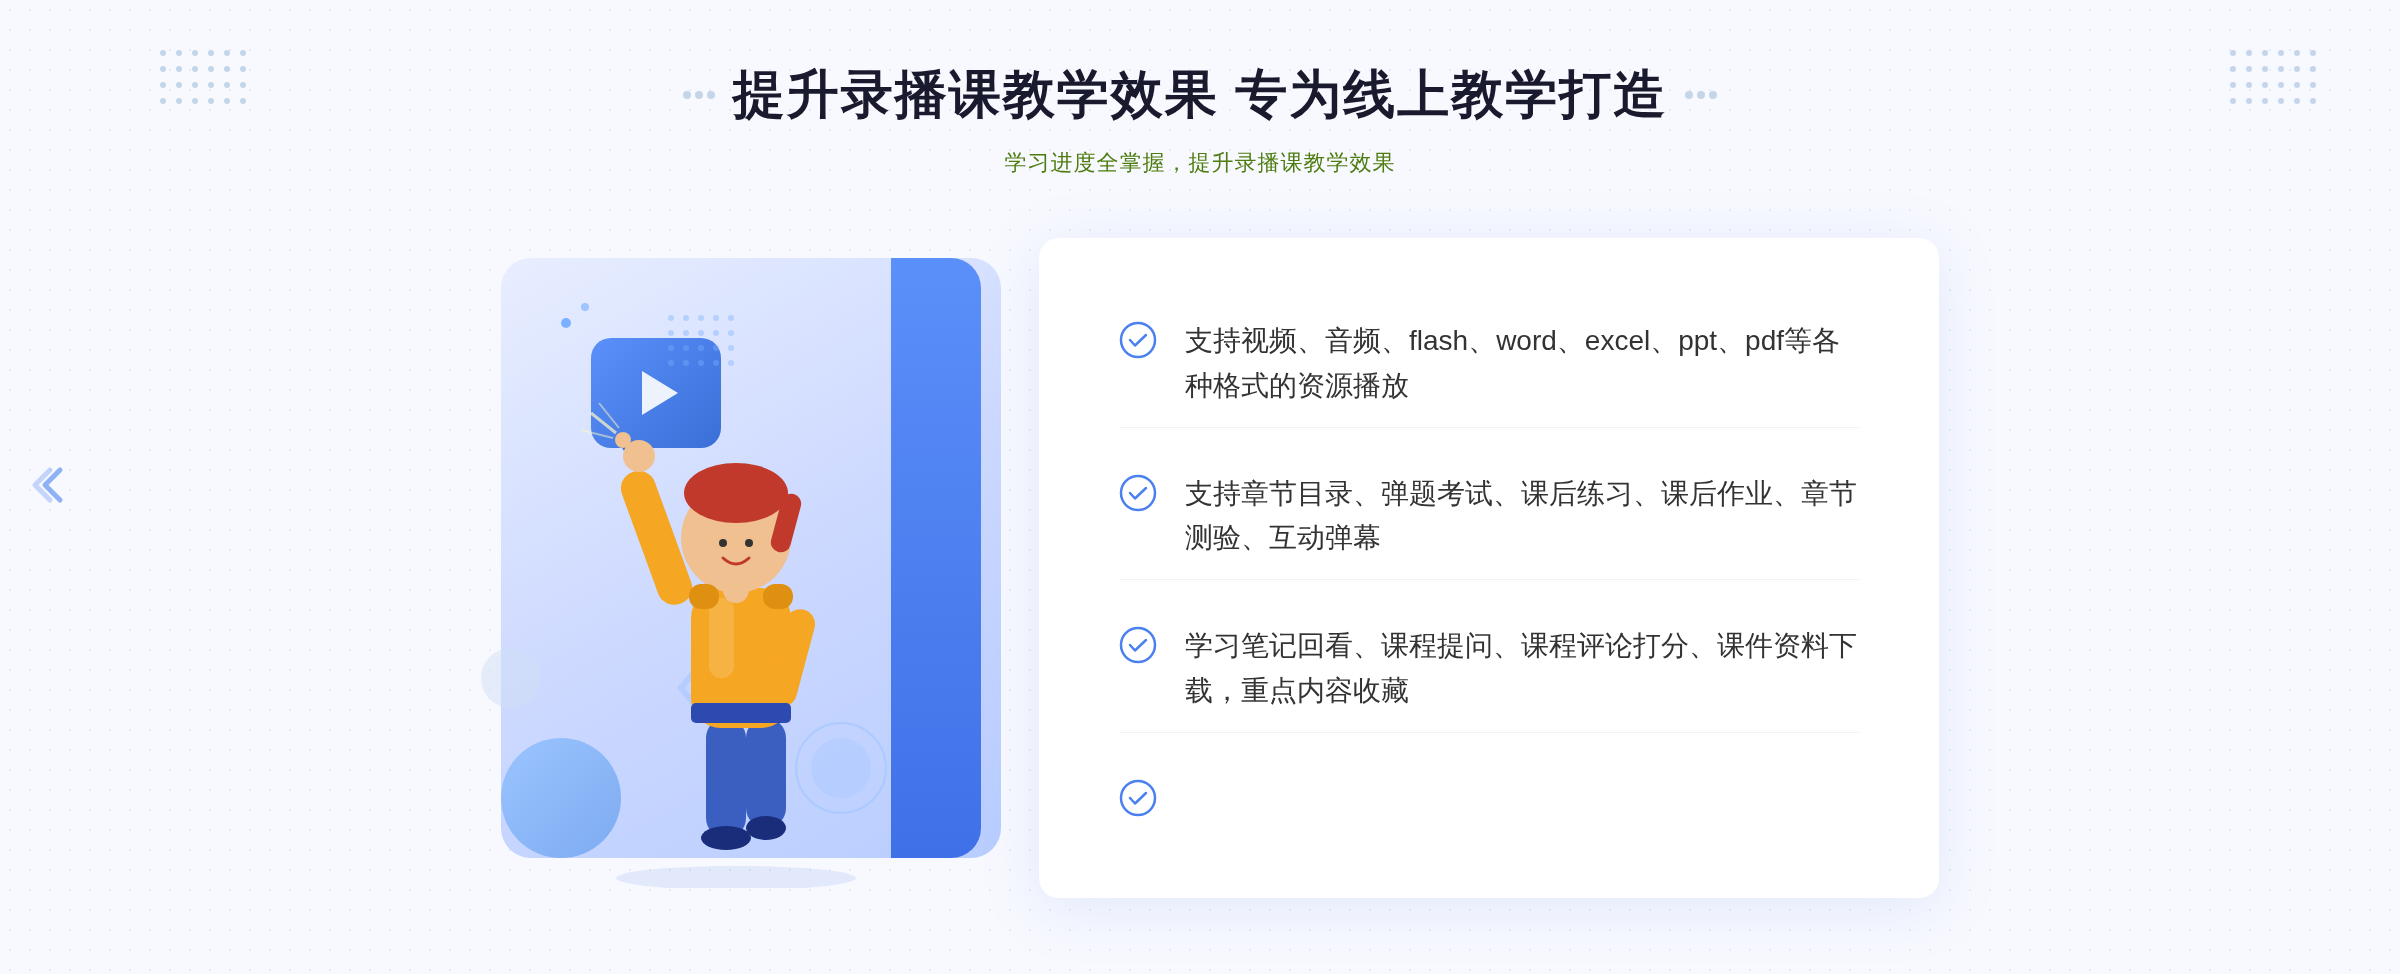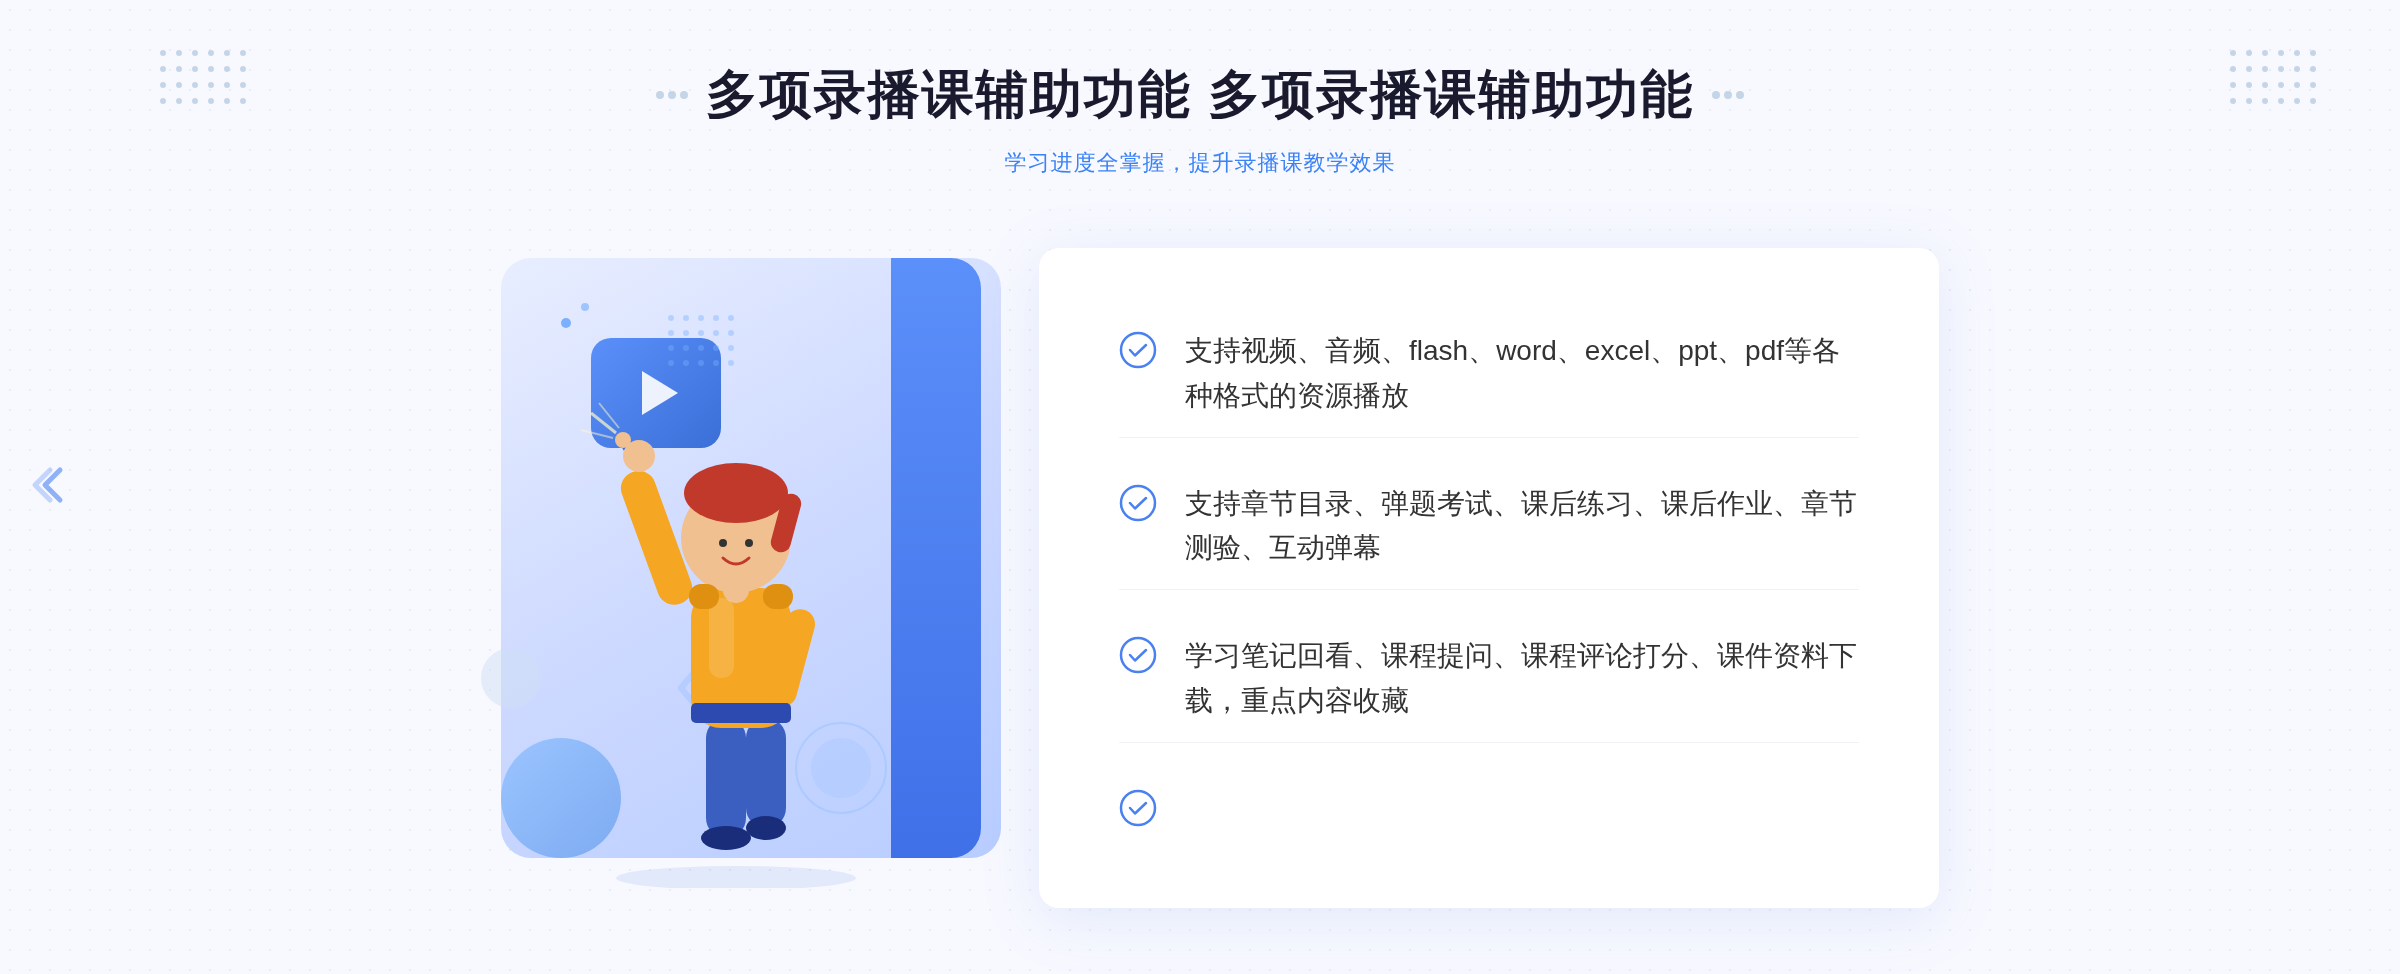--- a/index.html
+++ b/index.html
@@ -73,30 +73,30 @@
 
     .main-title {
       font-size: 52px;
       font-weight: 700;
       color: #1a1a2e;
       letter-spacing: 2px;
     }
 
     .sub-title {
       font-size: 22px;
-      color: #3b82f6;
+      color: #4d7c0f;
       letter-spacing: 1px;
       font-weight: 400;
     }
 
     .content-section {
       position: relative;
       z-index: 1;
       display: flex;
-      align-items: flex-end;
+      align-items: center;
       justify-content: center;
       gap: 8px;
       width: 1600px;
       margin-top: 20px;
     }
 
     
     .illustration-panel {
       width: 580px;
       height: 680px;
@@ -418,21 +418,21 @@
     </svg>
   </div>
 
   <div class="header-section">
     <div class="title-row">
       <div class="title-dots">
         <span></span>
           <span></span>
           <span></span>
       </div>
-      <h1 class="main-title">多项录播课辅助功能 多项录播课辅助功能</h1>
+      <h1 class="main-title">提升录播课教学效果 专为线上教学打造</h1>
       <div class="title-dots">
         <span></span>
           <span></span>
           <span></span>
       </div>
     </div>
     <p class="sub-title">学习进度全掌握，提升录播课教学效果</p>
   </div>
 
   <div class="content-section">

